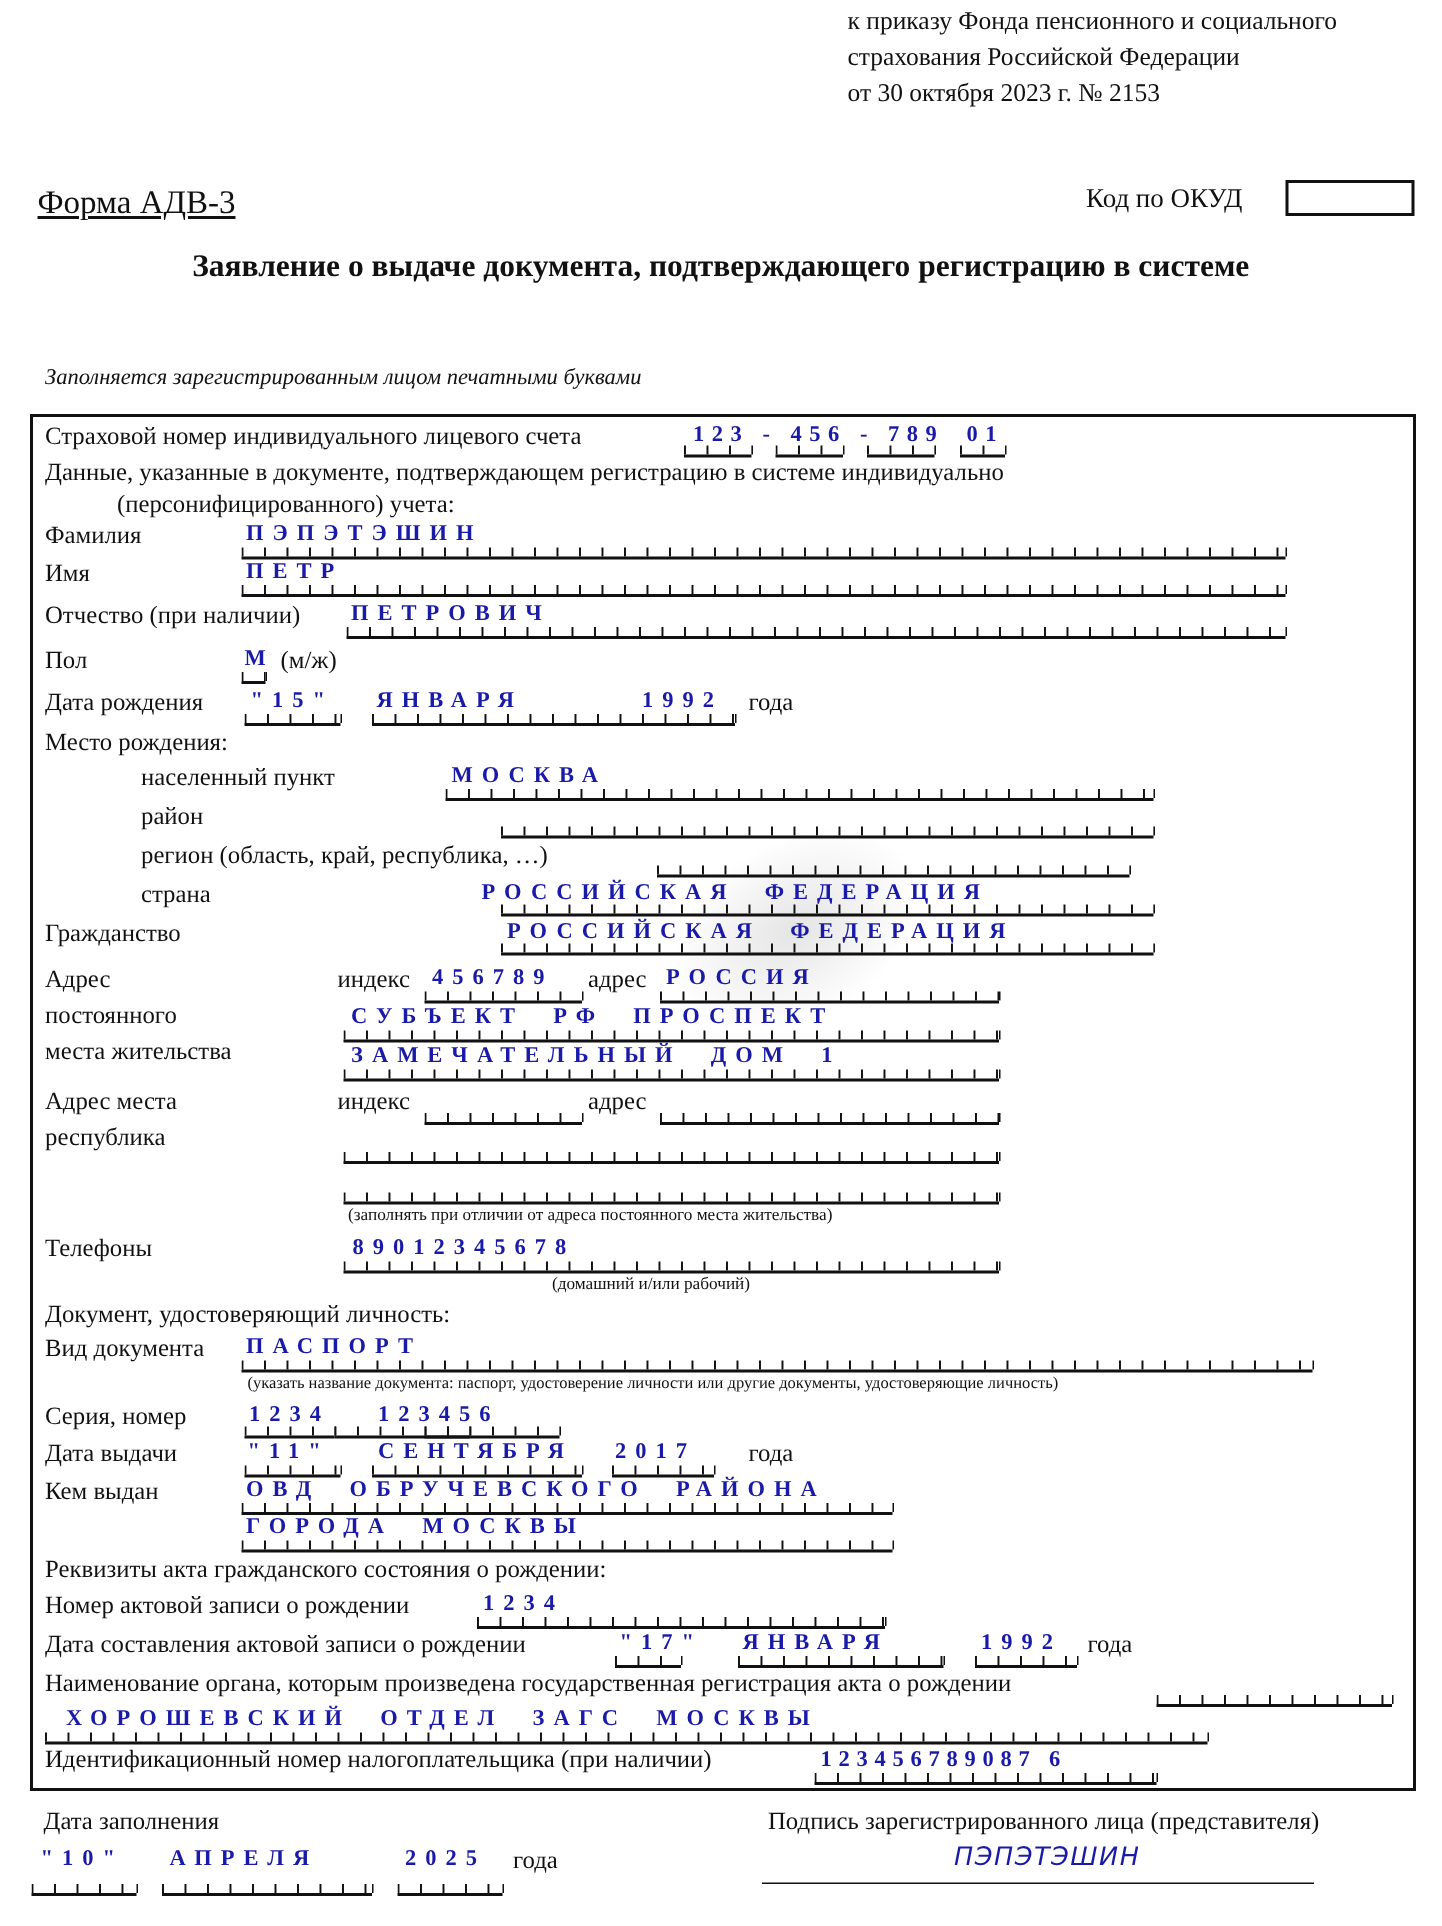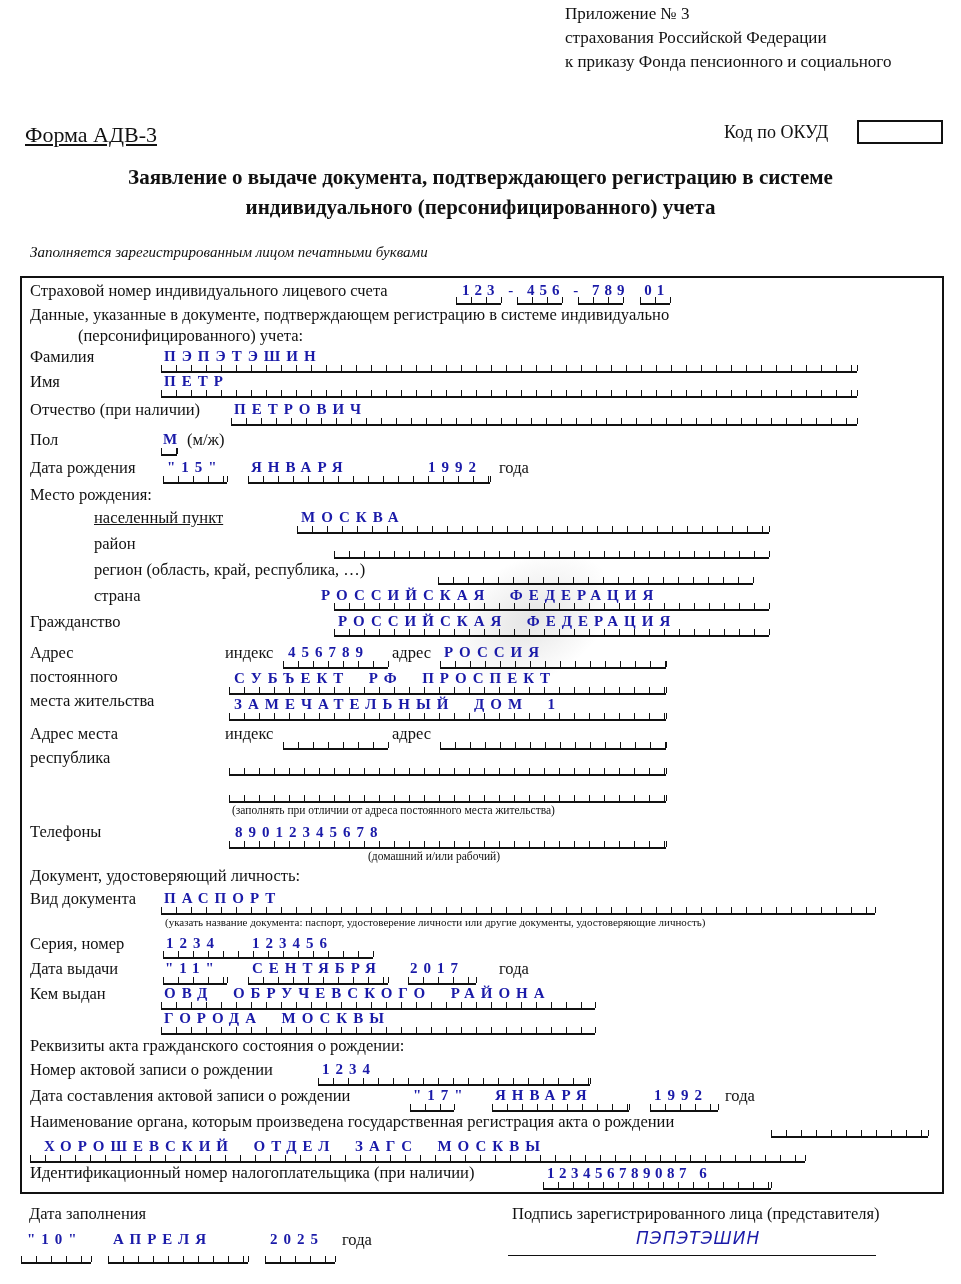--- a/index.html
+++ b/index.html
@@ -19,32 +19,31 @@
   .okud-box { position:absolute; left:857px; top:120px; width:86px; height:24px; border:2px solid #111; box-sizing:border-box; }
   .sig { font-family:"DejaVu Sans","Liberation Sans",sans-serif; font-style:italic; color:#1a1aa8; font-size:17px; letter-spacing:1px; }
   .watermark { position:absolute; left:440px; top:560px; width:180px; height:120px;
                background:radial-gradient(ellipse at center, rgba(150,150,150,0.25), rgba(255,255,255,0) 70%);
                transform:rotate(-30deg); pointer-events:none; }
 </style>
 </head>
 <body>
 
 <div class="abs hdr" style="left:565px;top:2px;">
-  <div>Приложение № 3</div>
+  <div>к приказу Фонда пенсионного и социального</div>
   <div>страхования Российской Федерации</div>
-  <div>к приказу Фонда пенсионного и социального</div>
+  <div>от 30 октября 2023 г. № 2153</div>
 </div>
 
 <div class="abs" style="left:25px;top:122px;font-size:22px;text-decoration:underline;font-family:Liberation Serif, serif;">Форма АДВ-3</div>
 <div class="abs" style="left:724px;top:122px;font-size:18px;">Код по ОКУД</div>
 <div class="okud-box"></div>
 
 <div class="abs title" style="left:0;width:961px;top:162px;">
   <div>Заявление о выдаче документа, подтверждающего регистрацию в системе</div>
-  <div>индивидуального (персонифицированного) учета</div>
 </div>
 
 <div class="abs" style="left:30px;top:244px;font-size:15px;font-style:italic;">Заполняется зарегистрированным лицом печатными буквами</div>
 
 <div class="frame"></div>
 <div class="watermark"></div>
 
 <div class="abs lbl" style="left:30px;top:281px;">Страховой номер индивидуального лицевого счета</div>
 <div class="abs fill" style="left:462px;top:282px;letter-spacing:5px;">
   <span>123</span>
@@ -81,21 +80,21 @@
 
 <div class="abs lbl" style="left:30px;top:458px;">Дата рождения</div>
 <div class="abs fill" style="left:167px;top:459px;">"15"</div>
 <div class="cells" style="left:163px;top:476px;width:64px;"></div>
 <div class="abs fill" style="left:251px;top:459px;">ЯНВАРЯ</div>
 <div class="cells" style="left:248px;top:476px;width:242px;"></div>
 <div class="abs fill" style="left:428px;top:459px;">1992</div>
 <div class="abs lbl" style="left:499px;top:458px;">года</div>
 
 <div class="abs lbl" style="left:30px;top:485px;">Место рождения:</div>
-<div class="abs lbl" style="left:94px;top:508px;text-decoration:underline;">населенный пункт</div>
+<div class="abs lbl" style="left:94px;top:508px;">населенный пункт</div>
 <div class="abs fill" style="left:301px;top:509px;">МОСКВА</div>
 <div class="cells" style="left:297px;top:526px;width:472px;"></div>
 
 <div class="abs lbl" style="left:94px;top:534px;">район</div>
 <div class="cells" style="left:334px;top:551px;width:435px;"></div>
 
 <div class="abs lbl" style="left:94px;top:560px;">регион (область, край, республика, …)</div>
 <div class="cells" style="left:438px;top:577px;width:315px;"></div>
 
 <div class="abs lbl" style="left:94px;top:586px;">страна</div>

